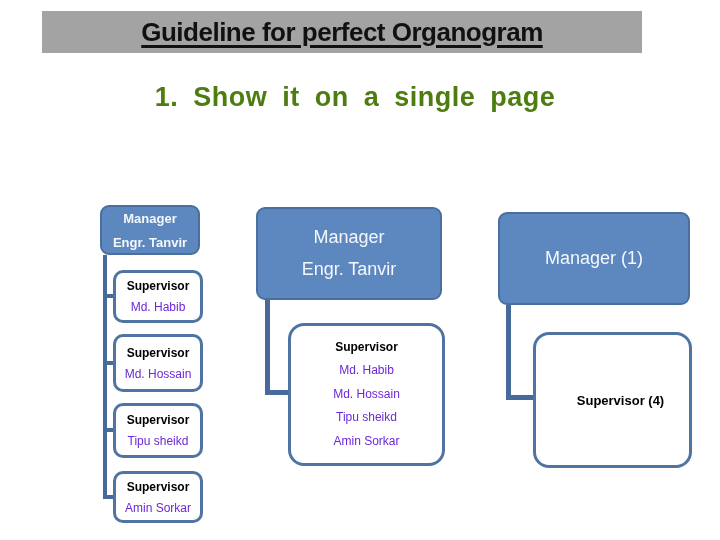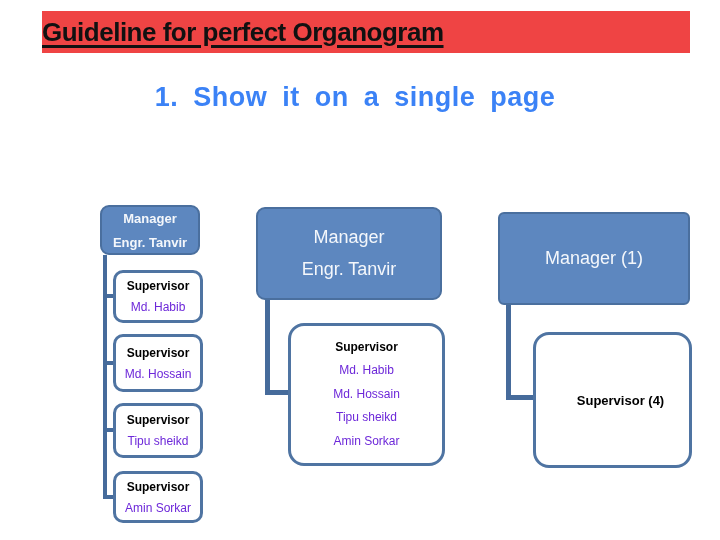--- a/index.html
+++ b/index.html
@@ -1,27 +1,27 @@
 <!DOCTYPE html>
 <html><head>
 <meta charset="utf-8">
 <style>
   html,body{margin:0;padding:0;background:#ffffff;}
   body{width:720px;height:540px;position:relative;overflow:hidden;
        font-family:"Liberation Sans", sans-serif;}
 
   
-  .banner{position:absolute;left:42px;top:11px;width:648px;height:42px;
-          background:#ef4444;display:flex;align-items:center;justify-content:flex-start;}
+  .banner{position:absolute;left:42px;top:11px;width:600px;height:42px;
+          background:#a3a3a3;display:flex;align-items:center;justify-content:center;}
   .banner .title{font-size:26px;font-weight:bold;color:#111111;letter-spacing:-0.5px;
           text-decoration:underline;text-decoration-thickness:3px;text-underline-offset:4px;}
 
   
   .heading{position:absolute;left:0;top:82px;width:710px;text-align:center;
-           font-size:27px;font-weight:bold;color:#3b82f6;word-spacing:7px;letter-spacing:0.5px;}
+           font-size:27px;font-weight:bold;color:#4d7c0f;word-spacing:7px;letter-spacing:0.5px;}
 
   
   .blue-node{position:absolute;background:#5d87bf;border:2px solid #4a6f9e;border-radius:9px;
              display:flex;flex-direction:column;align-items:center;justify-content:center;
              color:#f4f7fb;box-sizing:border-box;text-align:center;}
   .white-node{position:absolute;background:#ffffff;border:3px solid #4f74a2;
               display:flex;flex-direction:column;align-items:center;justify-content:center;
               color:#1a1a1a;box-sizing:border-box;}
   .blue-node.small{font-size:13px;font-weight:600;gap:9px;}
   .blue-node.large{font-size:18px;font-weight:400;gap:11px;}
@@ -86,21 +86,21 @@
   <div class="white-node large" style="left:288px;top:323px;width:157px;height:143px;">
     <div class="group-line node-title">Supervisor</div>
     <div class="group-line node-name">Md. Habib</div>
     <div class="group-line node-name">Md. Hossain</div>
     <div class="group-line node-name">Tipu sheikd</div>
     <div class="group-line node-name">Amin Sorkar</div>
   </div>
 </div>
 
 <div>
-  <div class="blue-node large" style="left:498px;top:212px;width:192px;height:93px;border-radius:6px;">
+  <div class="blue-node large" style="left:498px;top:212px;width:192px;height:93px;">
     <span>Manager (1)</span>
   </div>
 
   <div class="conn" style="left:506px;top:305px;width:5px;height:95px;"></div>
   <div class="conn" style="left:506px;top:395px;width:29px;height:5px;"></div>
 
   <div class="white-node large" style="left:533px;top:332px;width:159px;height:136px;">
     <span class="sup4">Supervisor (4)</span>
   </div>
 </div>

